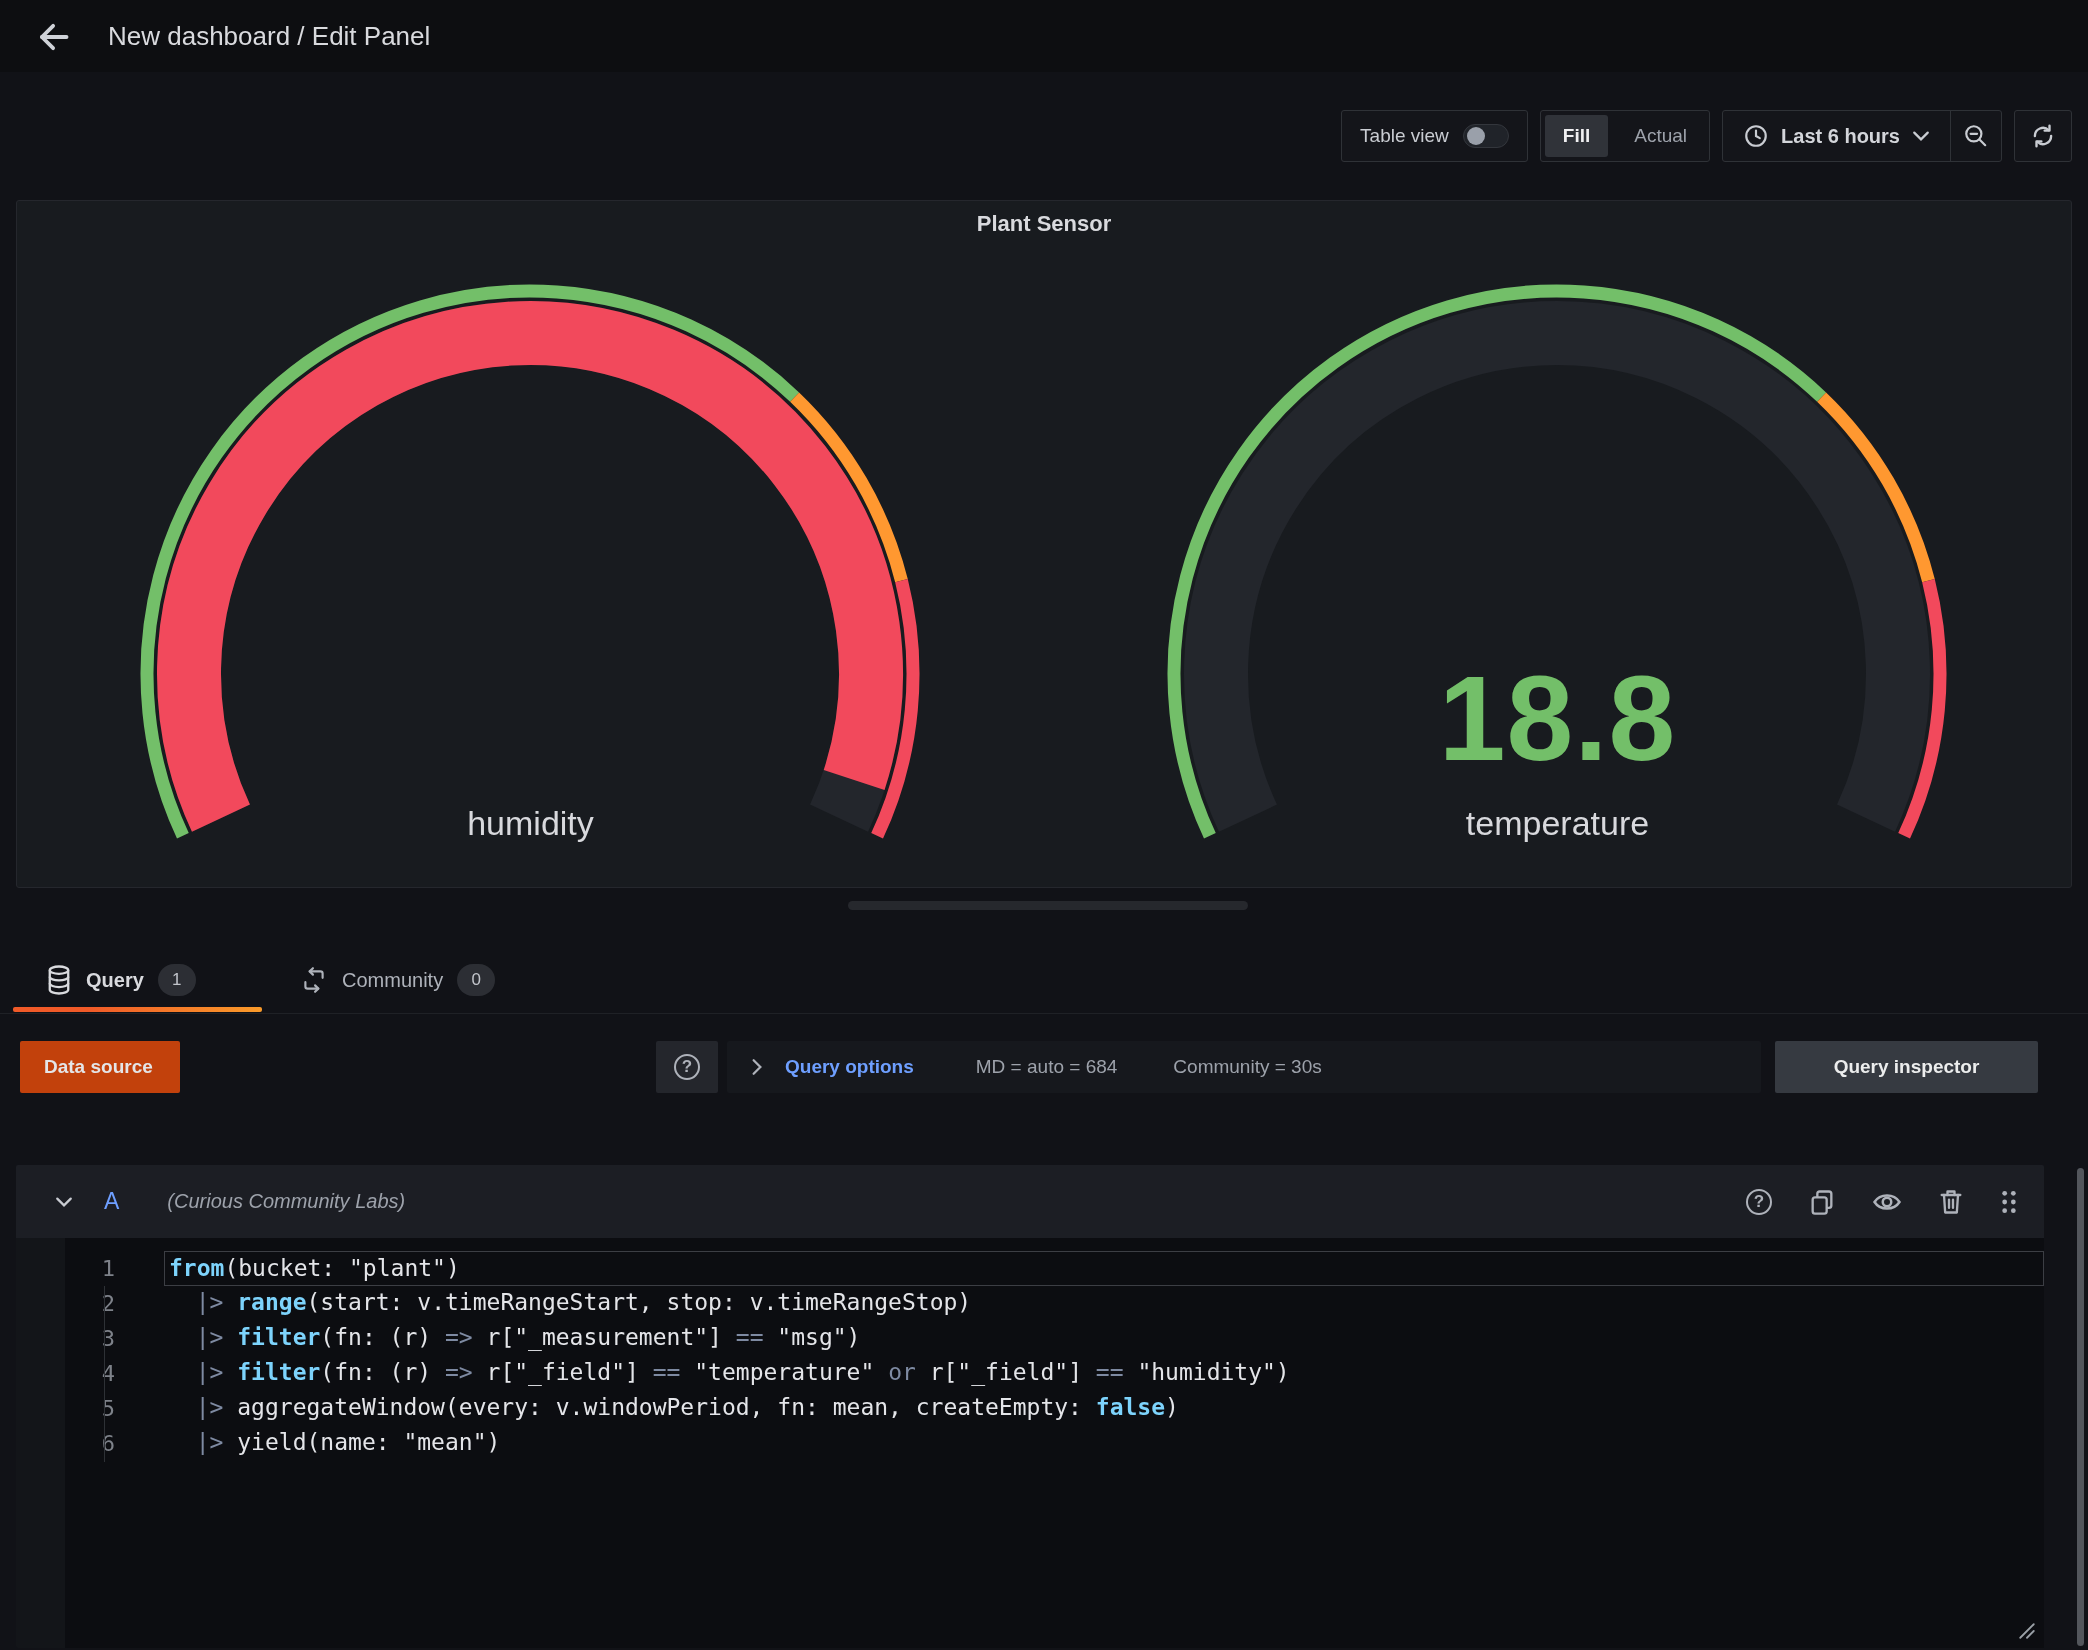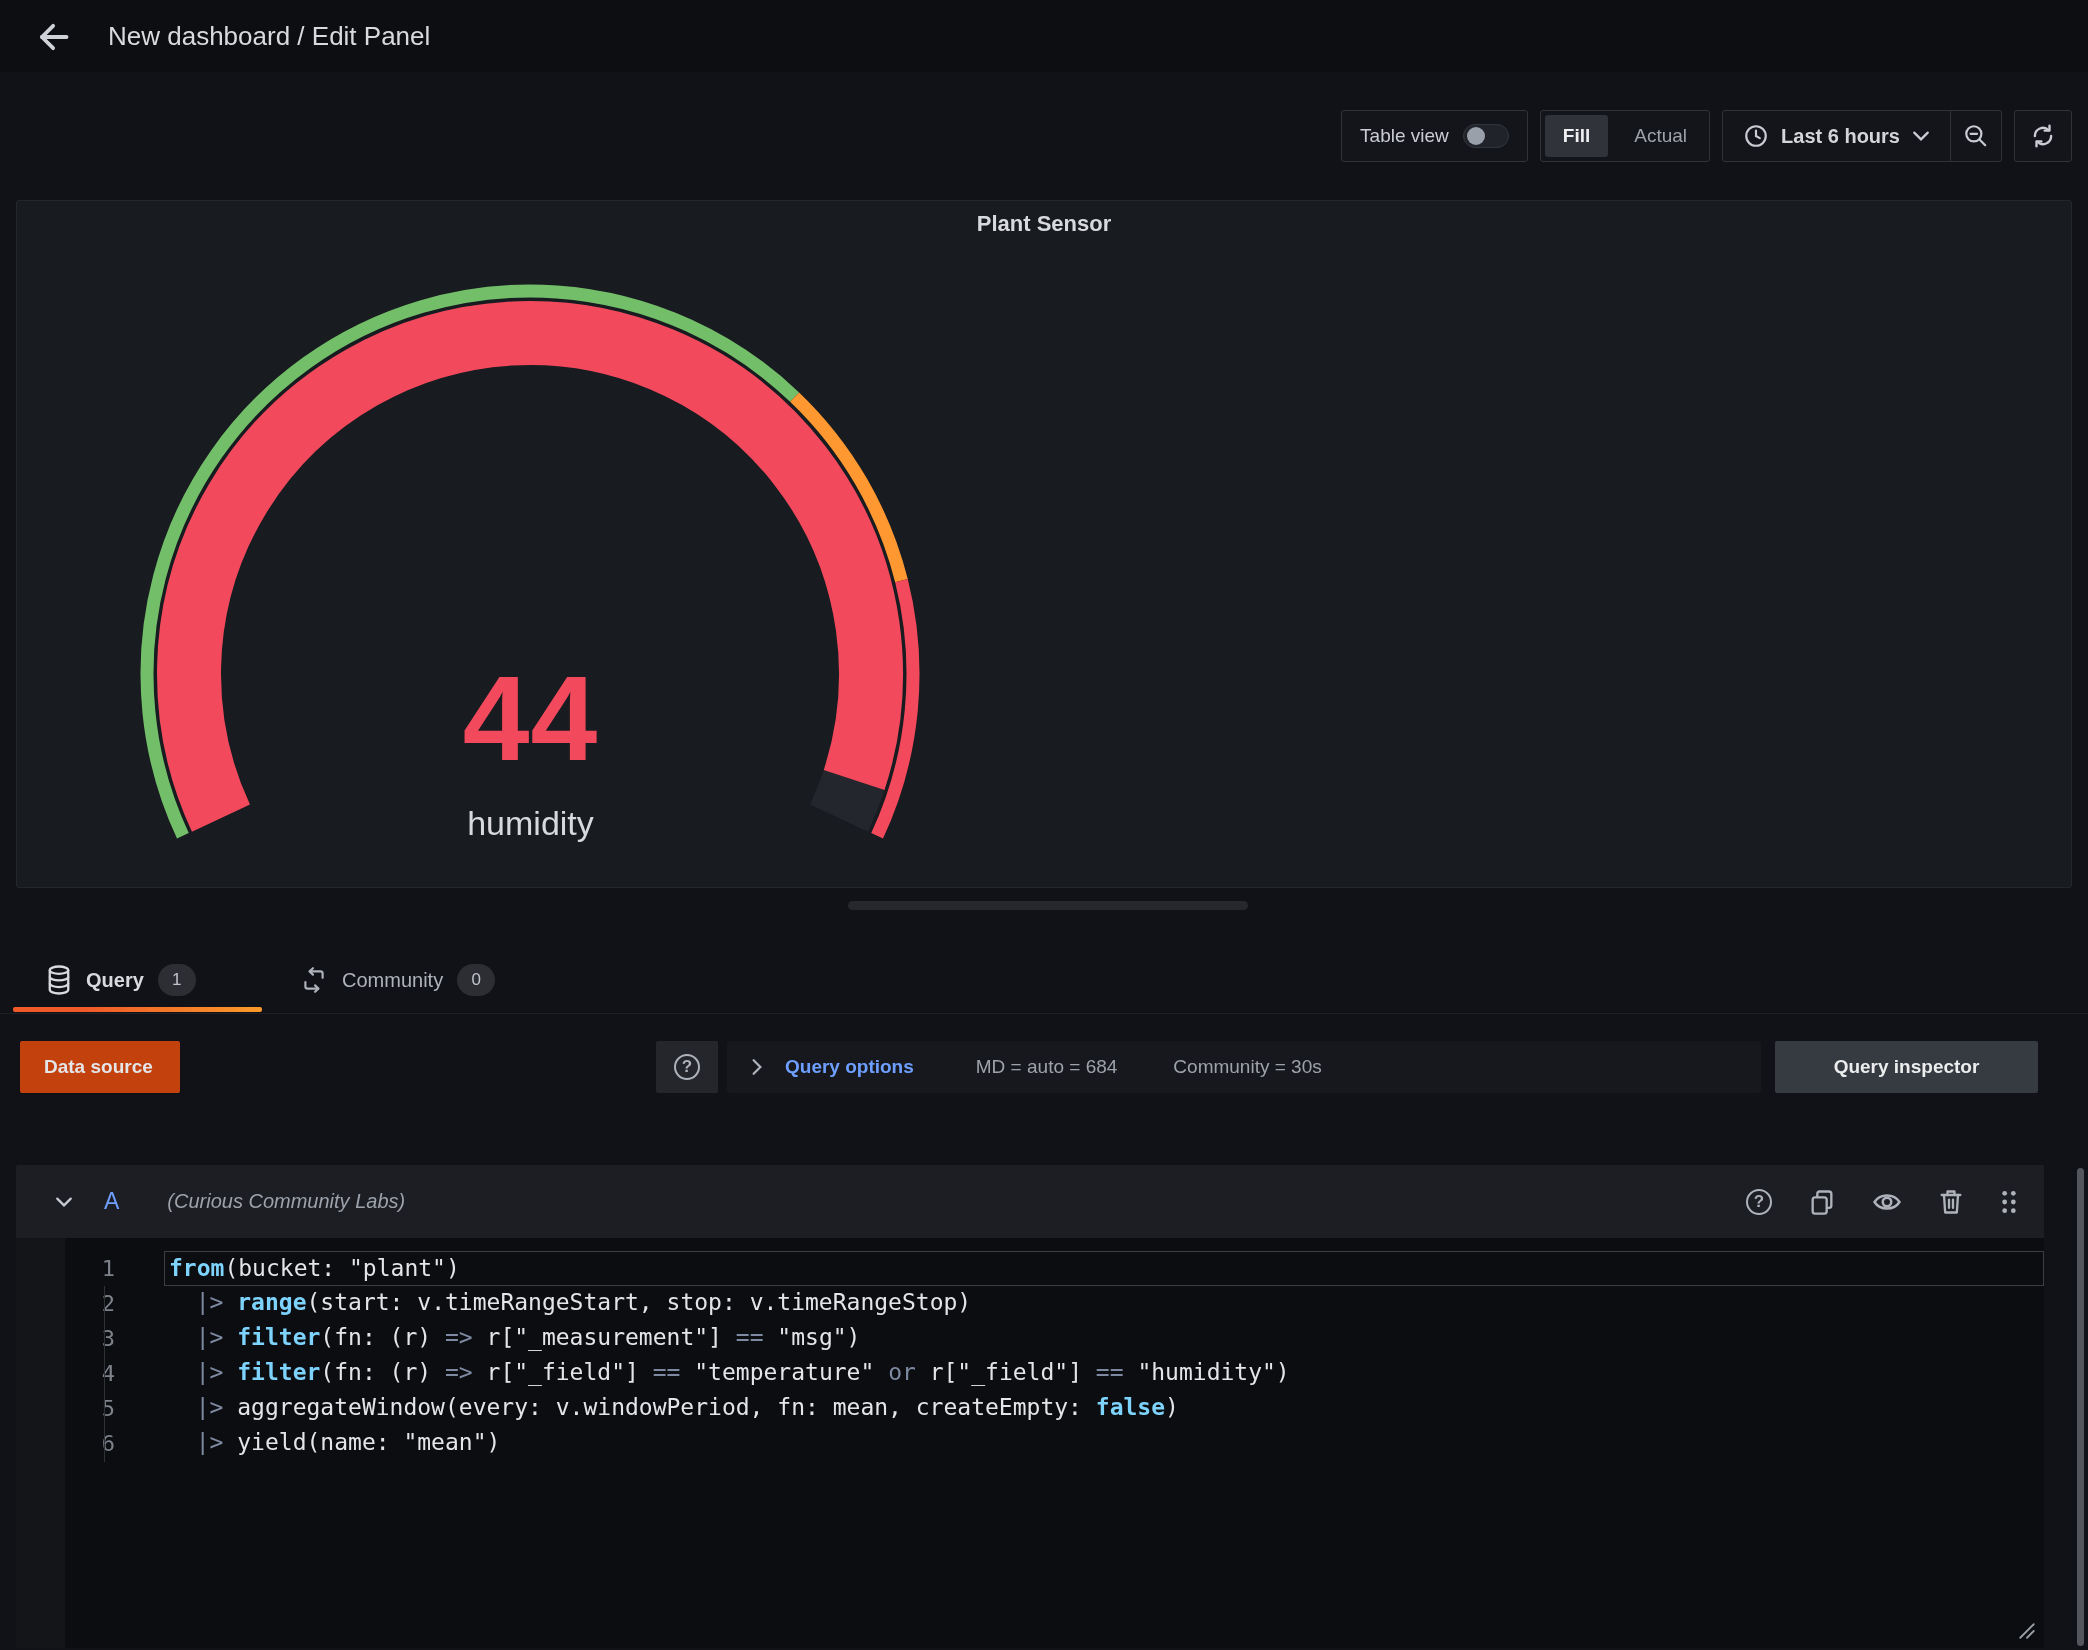--- a/index.html
+++ b/index.html
@@ -140,24 +140,33 @@
   <div class="panel-title">Plant Sensor</div>
 
   <div class="gauge-half left">
     <svg class="gauge-svg" width="840" height="622" viewBox="0 0 840 622">
         <path d="M 110.94904462050232 559.1128272535784 A 341 341 0 1 1 729.0509553794976 559.1128272535785" fill="none" stroke="#23262c" stroke-width="64"></path>
         <path d="M 110.94904462050232 559.1128272535784 A 341 341 0 1 1 744.1258644850743 520.9406625040795" fill="none" stroke="#f2495c" stroke-width="64"></path>
         <path d="M 72.88411756496305 576.8627942466878 A 383 383 0 0 1 684.6079634424367 138.10358311663532" fill="none" stroke="#73bf69" stroke-width="13"></path>
         <path d="M 684.6079634424367 138.10358311663532 A 383 383 0 0 1 791.460981854058 321.69545048595324" fill="none" stroke="#ff9830" stroke-width="13"></path>
         <path d="M 791.460981854058 321.69545048595324 A 383 383 0 0 1 767.115882435037 576.8627942466878" fill="none" stroke="#f2495c" stroke-width="13"></path>
       </svg>
-    <div class="gauge-value" style="color: rgb(242, 73, 92);">44</div>
     <div class="gauge-label">humidity</div>
   </div>
 
+  <div class="gauge-half right">
+    <svg class="gauge-svg" width="840" height="622" viewBox="0 0 840 622">
+        <path d="M 110.94904462050232 559.1128272535784 A 341 341 0 1 1 729.0509553794976 559.1128272535785" fill="none" stroke="#23262c" stroke-width="64"></path>
+        <path d="M 72.88411756496305 576.8627942466878 A 383 383 0 0 1 684.6079634424367 138.10358311663532" fill="none" stroke="#73bf69" stroke-width="13"></path>
+        <path d="M 684.6079634424367 138.10358311663532 A 383 383 0 0 1 791.460981854058 321.69545048595324" fill="none" stroke="#ff9830" stroke-width="13"></path>
+        <path d="M 791.460981854058 321.69545048595324 A 383 383 0 0 1 767.115882435037 576.8627942466878" fill="none" stroke="#f2495c" stroke-width="13"></path>
+      </svg>
+    <div class="gauge-value" style="color: rgb(115, 191, 105);">18.8</div>
+    <div class="gauge-label">temperature</div>
+  </div>
 </div>
 
 <div class="panel-resize"></div>
 
 <div class="tabs-bar">
   <div class="tab tab-query">
     <svg class="ic" width="26" height="30" viewBox="0 0 22 26" fill="none" stroke="#d9dade" stroke-width="2">
         <ellipse cx="11" cy="4.5" rx="8" ry="3.2"></ellipse>
         <path d="M3 4.5 V21.5 c0 1.8 3.6 3.2 8 3.2 s8 -1.4 8 -3.2 V4.5"></path>
         <path d="M3 10.2 c0 1.8 3.6 3.2 8 3.2 s8 -1.4 8 -3.2"></path>

